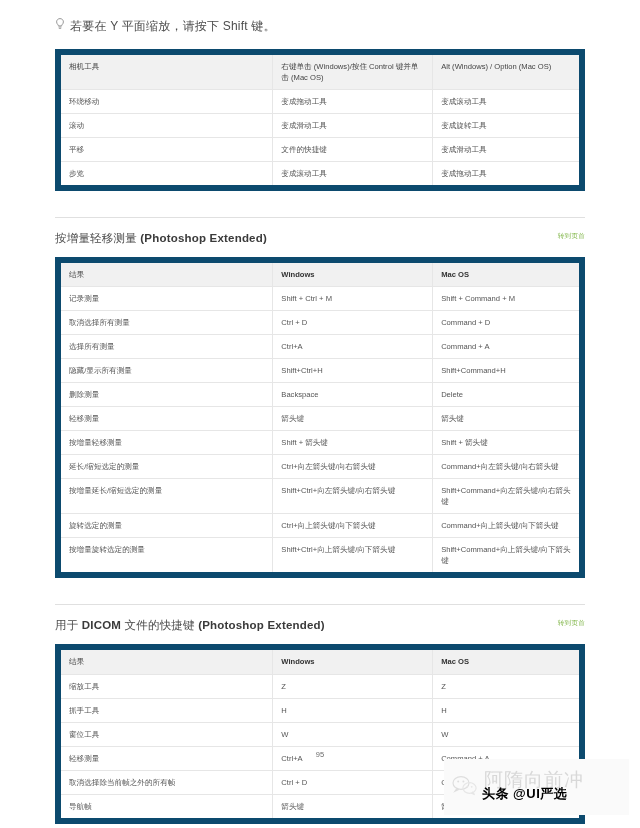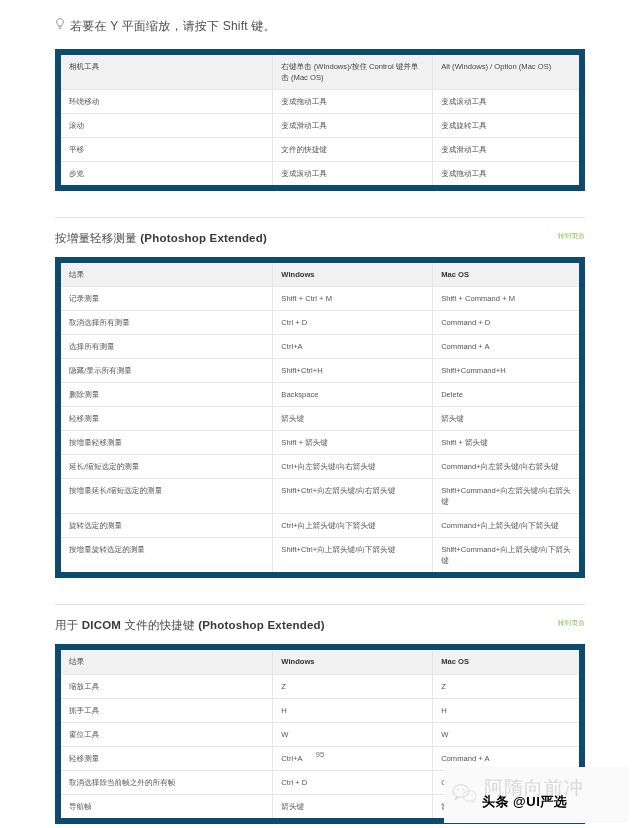--- a/index.html
+++ b/index.html
@@ -112,21 +112,21 @@
     position: absolute;
     left: 0; right: 0;
     top: 750px;
     text-align: center;
     font-size: 7.5px;
     color: #6b6b6b;
   }
   .watermark {
     position: absolute;
     right: 6px;
-    bottom: 4px;
+    bottom: 12px;
     width: 190px;
     height: 58px;
     display: flex;
     align-items: center;
     justify-content: flex-end;
     gap: 6px;
     padding-right: 8px;
   }
   .wm-inner { position: relative; width: 185px; height: 56px; }
   .wm-chat {

